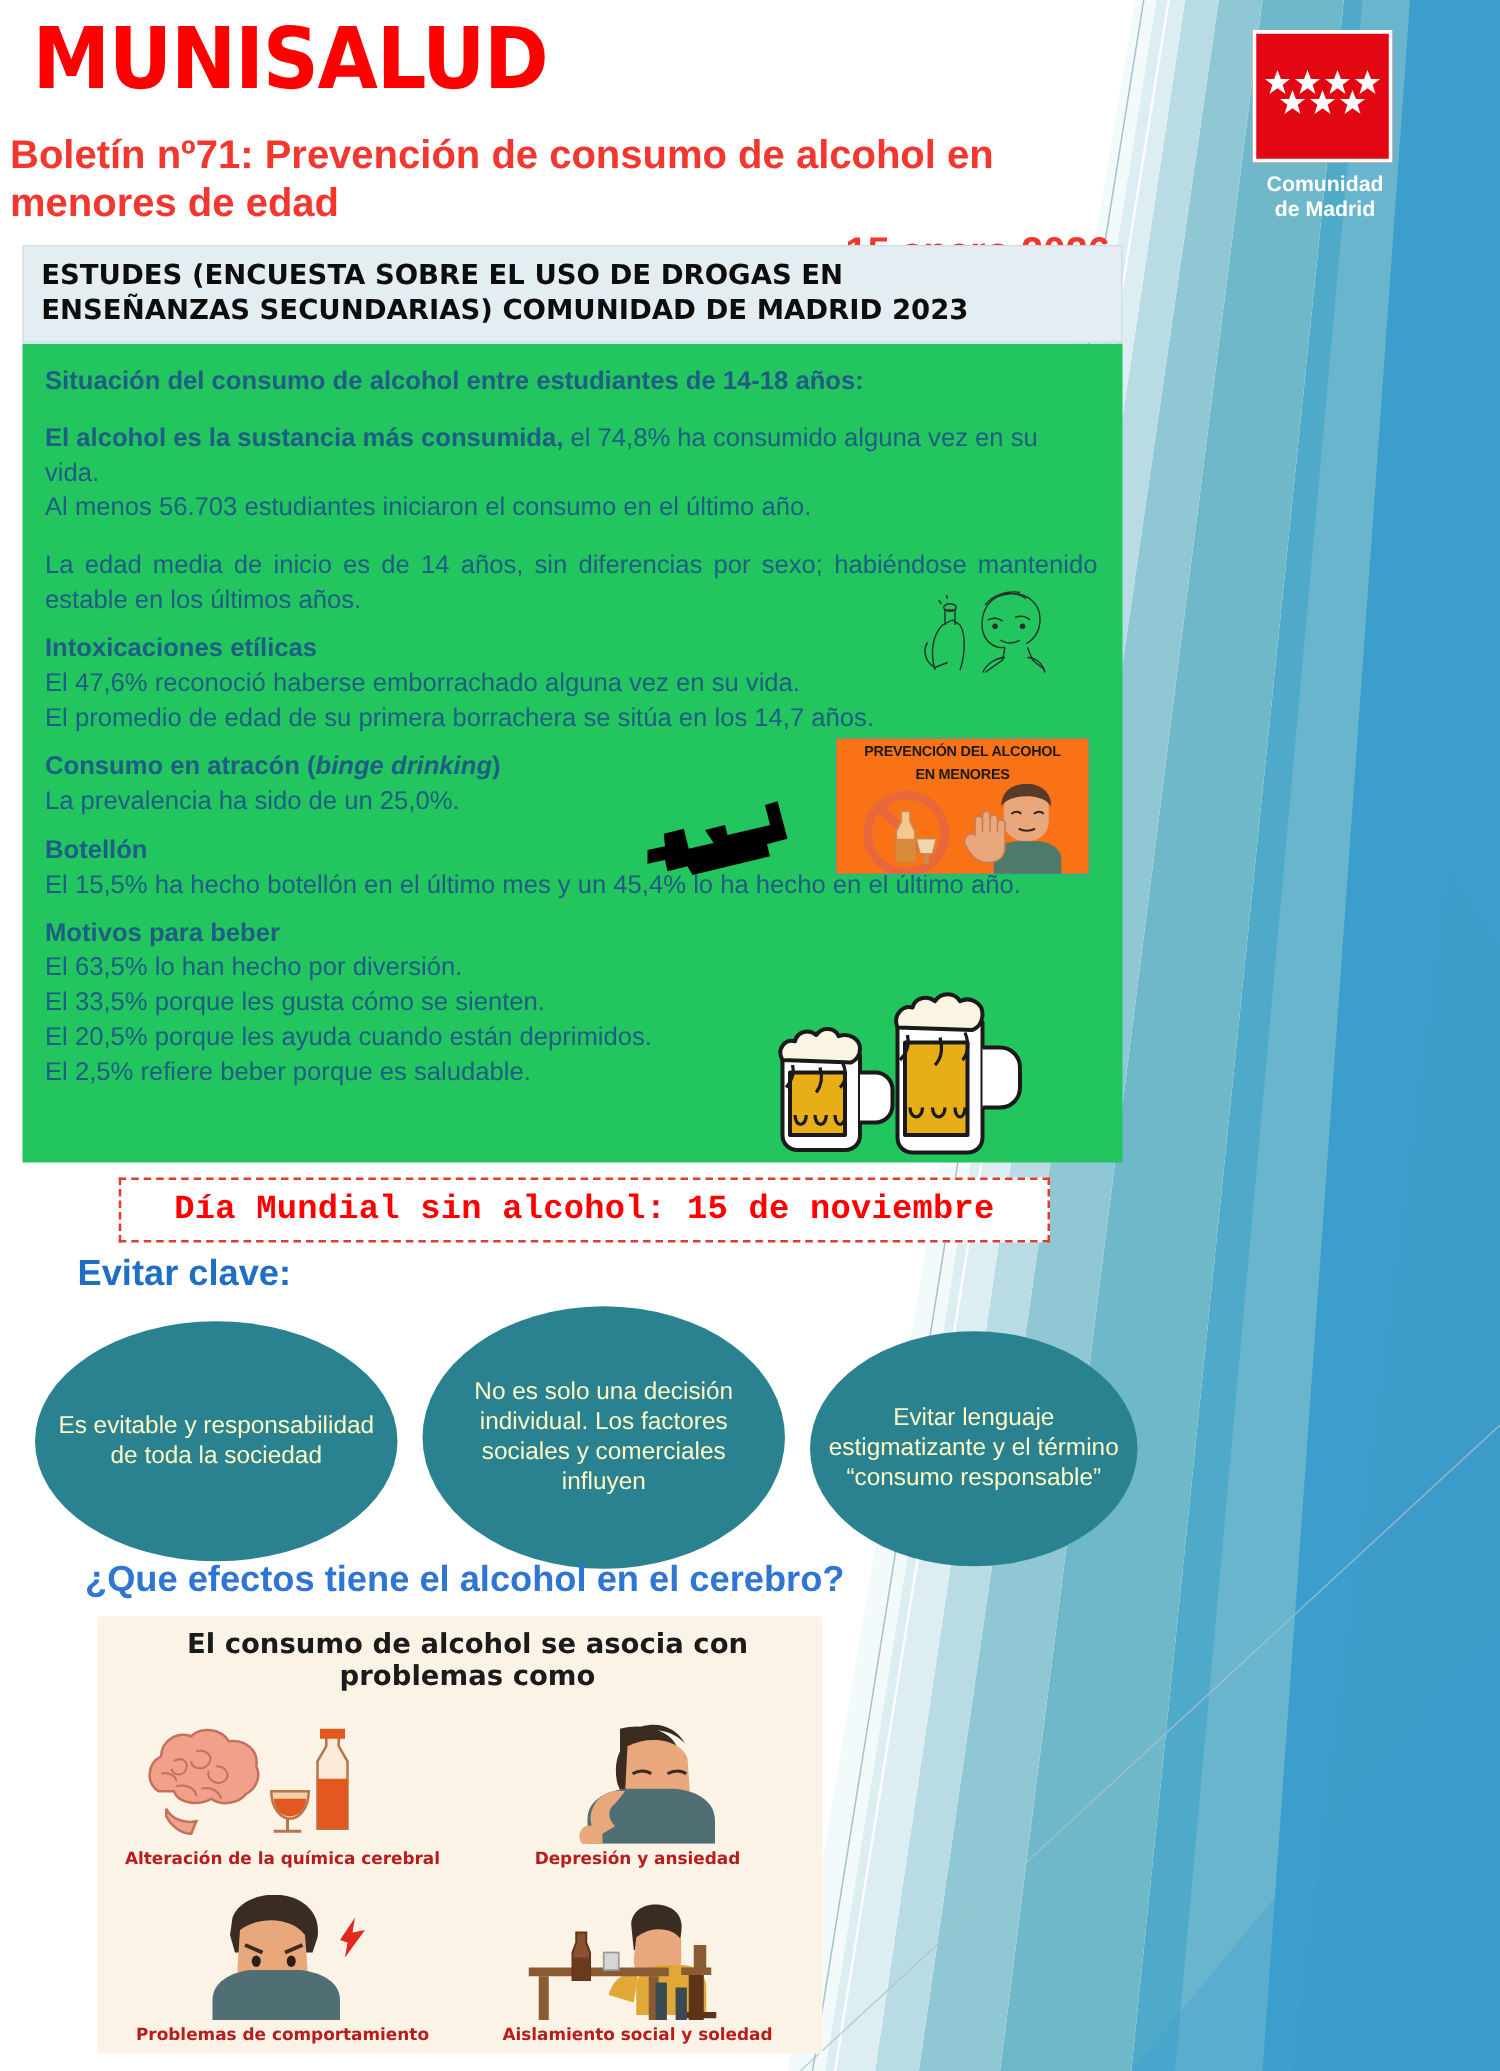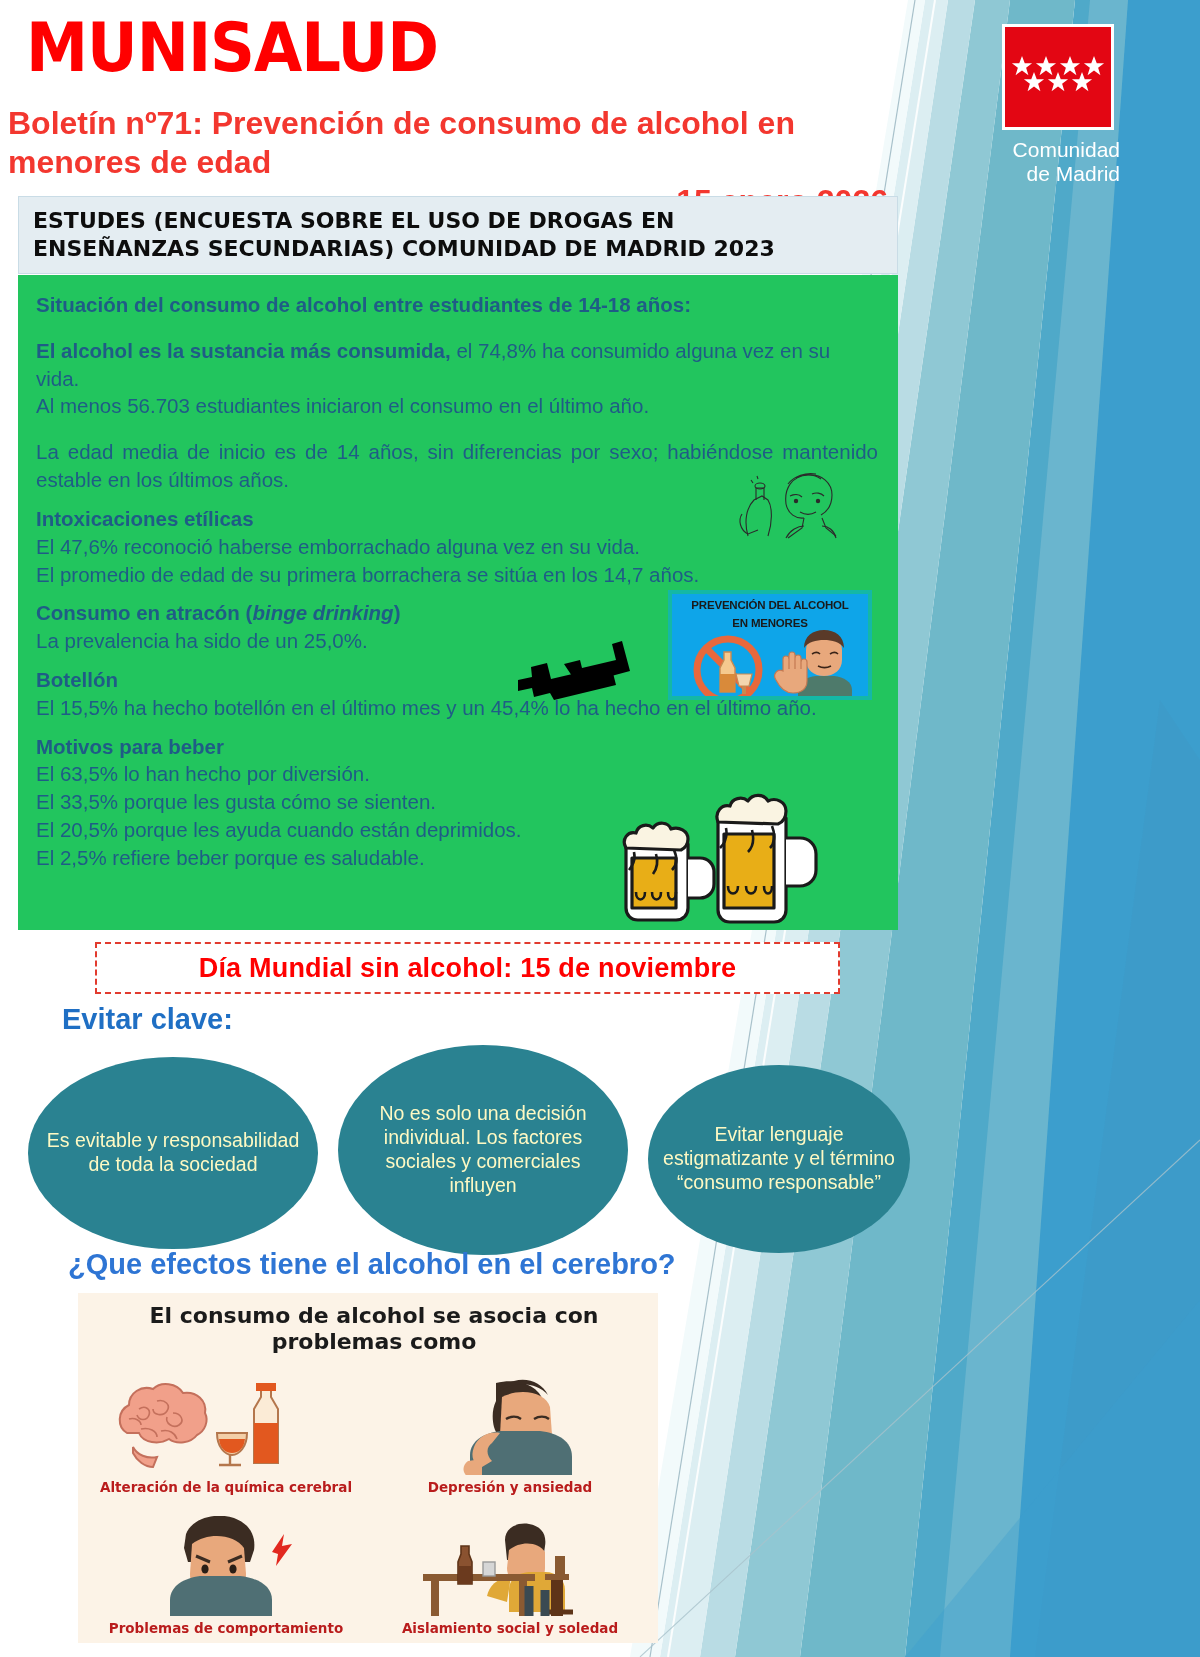--- a/index.html
+++ b/index.html
@@ -38,22 +38,22 @@
 
   .logo-wrap { position: absolute; left: 996px; top: 24px; width: 124px; text-align: center; z-index: 4; }
   .logo-box {
     width: 112px; height: 106px; background: #E30613; margin: 0 auto;
     border: 3px solid #ffffff; position: relative;
   }
   .logo-stars { position: absolute; left: 0; right: 0; top: 28px; }
   .star-row { display: flex; justify-content: center; gap: 2px; }
   .star-row.row2 { margin-top: -6px; }
   .logo-caption {
-    margin-top: 8px; color: #ffffff; font-weight: 400; font-size: 21px;
-    line-height: 1.15; text-align: right; padding-left: 4px;
+    margin-top: 8px; color: #ffffff; font-weight: 700; font-size: 17px;
+    line-height: 1.15; text-align: center; padding-left: 4px;
   }
 
   
   .estudes-box {
     position: absolute; left: 18px; top: 196px; width: 880px; min-height: 74px;
     background: #E4EDF2; border: 1px solid #C9DCE6;
     padding: 10px 12px 10px 14px; z-index: 3;
   }
   .estudes-box .t {
     font-size: 22px; font-weight: 700; color: #0D0D0D; line-height: 1.28;
@@ -75,33 +75,33 @@
   .just { text-align: justify; }
   .sp { height: 18px; }
   .sp-sm { height: 11px; }
 
   
   .ill { position: absolute; z-index: 3; }
   .ill-boy { left: 726px; top: 470px; width: 130px; height: 70px; }
   .ill-bottles { left: 512px; top: 628px; width: 160px; height: 80px; }
   .ill-prev {
     left: 668px; top: 590px; width: 204px; height: 110px;
-    background: #0ea5e9; border: 4px solid #14b8a6; overflow: hidden;
+    background: #f97316; border: 1px solid #14b8a6; overflow: hidden;
   }
   .ill-prev .cap {
     text-align: center; font-size: 11.5px; font-weight: 700; color: #1A1A1A;
     line-height: 1.12; padding-top: 5px; letter-spacing: -0.2px;
   }
   .ill-beers { left: 600px; top: 782px; width: 230px; height: 145px; }
 
   
   .banner {
     position: absolute; left: 95px; top: 942px; width: 745px; height: 52px;
     border: 2.5px dashed #E23B2E; background: #ffffff; z-index: 3;
-    display: flex; align-items: center; justify-content: center;
+    display: flex; align-items: center; justify-content: center; font-family: Liberation Mono, monospace;
   }
   .banner .t { color: #FF0000; font-weight: 700; font-size: 27px; letter-spacing: 0.2px; }
 
   
   .ideas-title {
     position: absolute; left: 62px; top: 1003px; z-index: 3;
     color: #1F6FC4; font-weight: 700; font-size: 29px;
   }
   .ovals { position: absolute; left: 0; top: 1045px; width: 940px; height: 205px; z-index: 3; }
   .oval {

